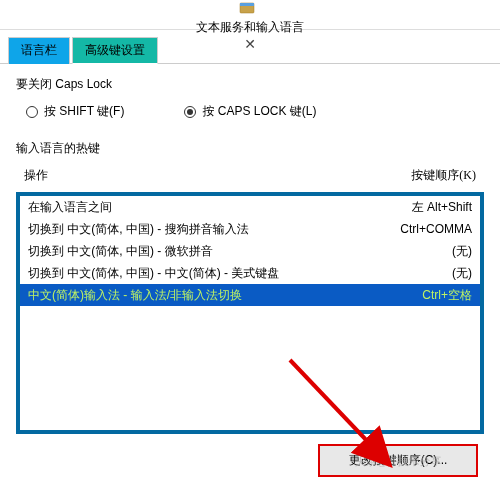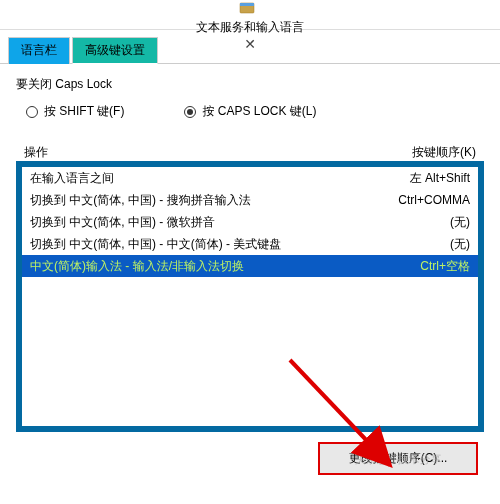--- a/index.html
+++ b/index.html
@@ -84,26 +84,27 @@
     border-radius: 50%;
   }
   .hotkey-section { margin-top: 6px; }
   .list-header {
     display: flex;
     padding: 4px 8px 0 8px;
     font-size: 12px;
     gap: 41px;
   }
   .list-header .col1 { flex: 1; }
-  .list-header .col2 { text-align: right; }
+  .list-header .col2 { text-align: right; font-family: Liberation Serif, serif; }
   .list-box {
-    border: 6px solid #0369a1;
-    height: 271px;
+    border: 4px solid #0369a1;
+    height: 242px;
     overflow: hidden;
     position: relative;
+    margin-top: 8px;
   }
   .list-row {
     display: flex;
     padding: 2px 8px;
     font-size: 12px;
     line-height: 18px;
   }
   .list-row .r1 { flex: 1; white-space: nowrap; overflow: hidden; text-overflow: ellipsis; }
   .list-row .r2 { text-align: right; white-space: nowrap; }
   .list-row.selected {
@@ -162,20 +163,21 @@
         <span>按 SHIFT 键(F)</span>
       </div>
       <div class="radio-item">
         <span class="radio-circle checked"></span>
         <span>按 CAPS LOCK 键(L)</span>
       </div>
     </div>
   </div>
 
   <div class="hotkey-section">
+    <div class="group-label">输入语言的热键</div>
     <div class="list-header">
       <div class="col1">操作</div>
       <div class="col2">按键顺序(K)</div>
     </div>
 
     <div class="list-box">
       <div class="list-row">
         <div class="r1">在输入语言之间</div>
         <div class="r2">左 Alt+Shift</div>
       </div>

